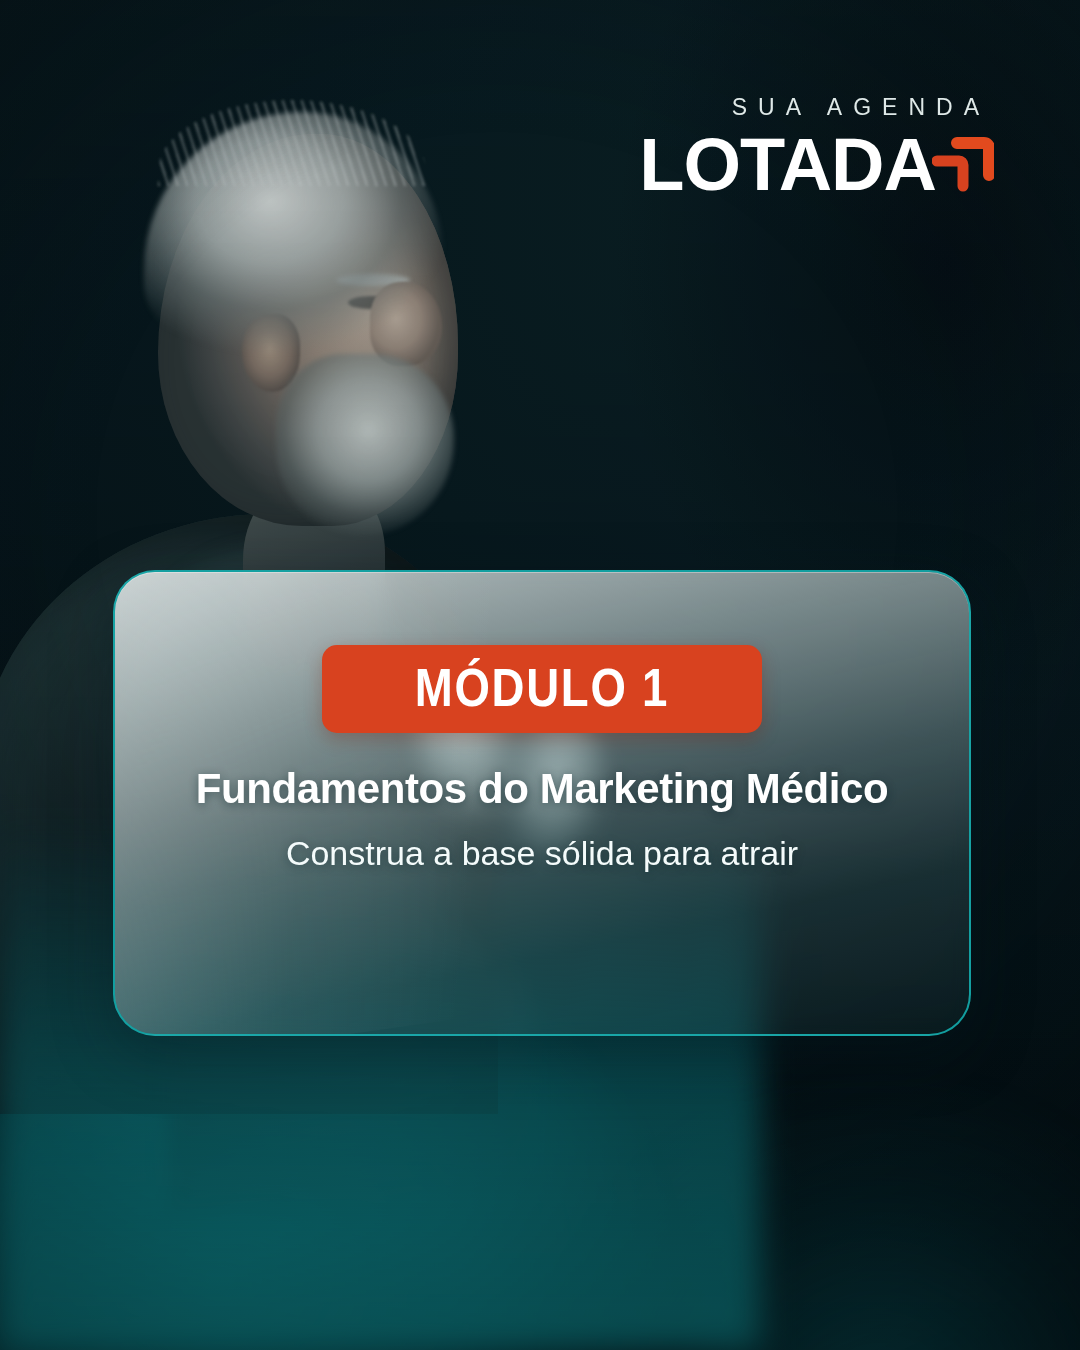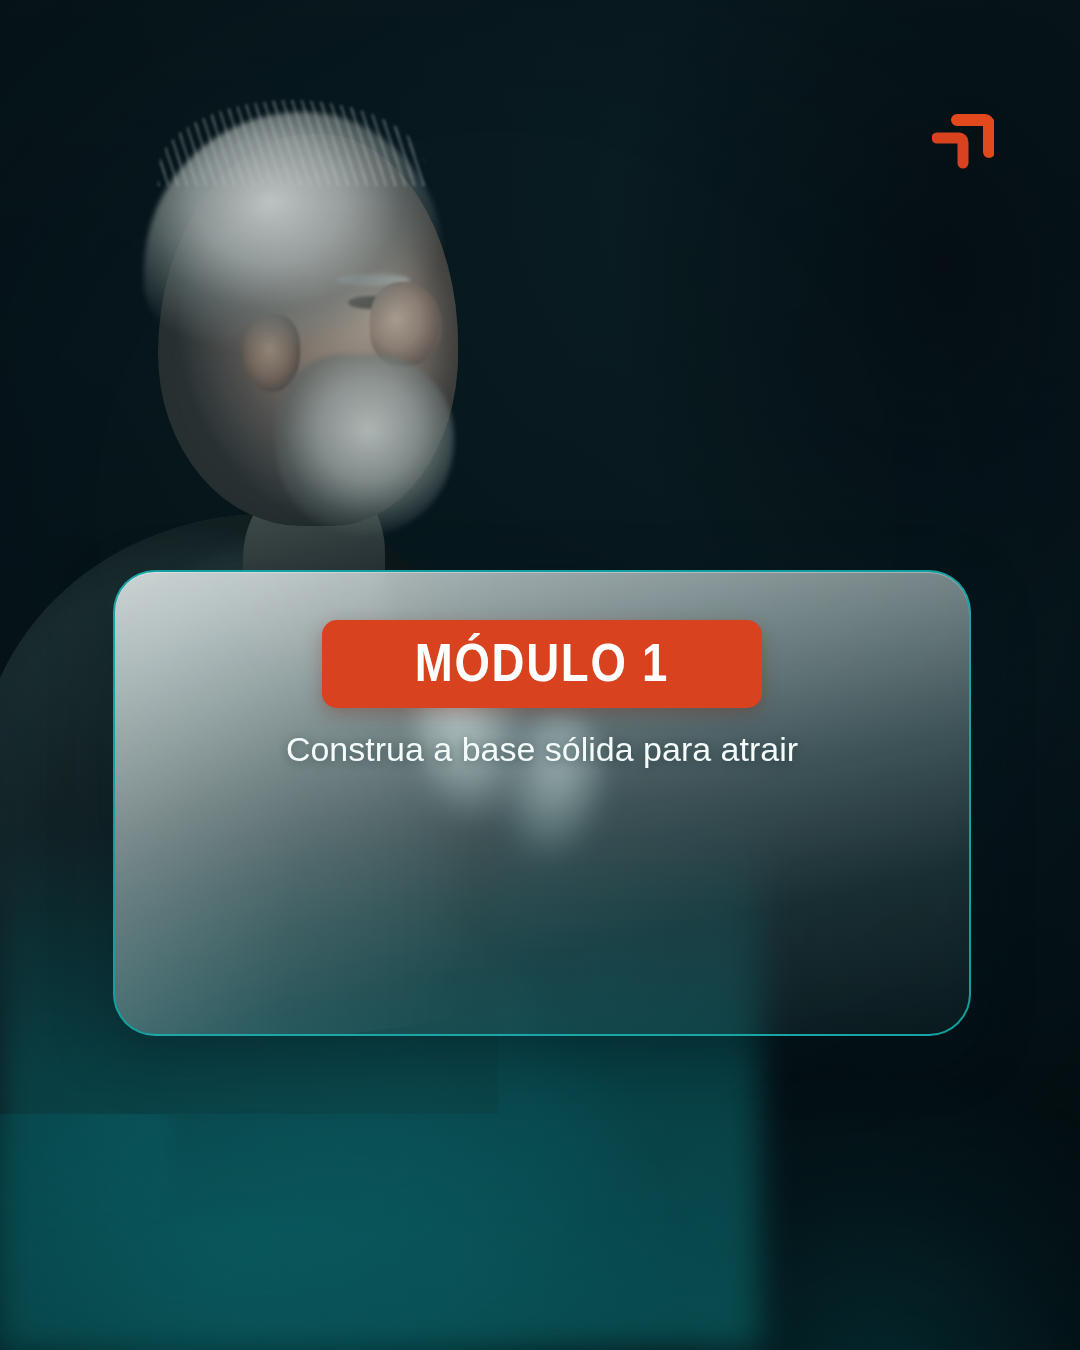--- a/index.html
+++ b/index.html
@@ -189,21 +189,21 @@
     display:flex;flex-direction:column;align-items:center;
   }
   .card-sheen{
     position:absolute;left:-10%;top:-30%;width:70%;height:130%;
     background:linear-gradient(104deg, rgba(255,255,255,.30) 0%, rgba(255,255,255,.06) 48%, rgba(255,255,255,0) 72%);
     transform:rotate(-8deg);pointer-events:none;
   }
 
   .badge{
     position:relative;
-    margin-top:48px;
+    margin-top:73px;
     background:#d8421f;
     border-radius:15px;
     padding:16px 72px 19px;
     box-shadow:0 6px 18px rgba(120,30,10,.30);
   }
   .badge-text{
     color:#ffffff;
     font-size:53px;
     font-weight:700;
     letter-spacing:2px;
@@ -266,36 +266,39 @@
       <div class="p-hand-b"></div>
     </div>
     <div class="p-dark-sleeve"></div>
   </div>
 
   <div class="photo-tint"></div>
   <div class="photo-fade"></div>
   <div class="bg-vignette"></div>
 
   <div class="logo">
+    <div class="logo-kicker">SUA AGENDA</div>
     <div class="logo-mainrow">
+      <div class="logo-word">LOTADA</div>
       <div class="logo-mark">
         <svg width="62" height="60" viewBox="0 0 62 60" fill="none" xmlns="http://www.w3.org/2000/svg">
           <path d="M25 10 H52 A5 5 0 0 1 57 15 V42" stroke="#E24A1E" stroke-width="12" stroke-linecap="round" stroke-linejoin="round"></path>
           <path d="M5 28 H27 A4 4 0 0 1 31 32 V53" stroke="#D8421F" stroke-width="11" stroke-linecap="round" stroke-linejoin="round"></path>
         </svg>
       </div>
     </div>
   </div>
 
   <div class="card">
     <div class="card-sheen"></div>
 
     <div class="badge">
       <span class="badge-text">MÓDULO 1</span>
     </div>
 
+    <div class="card-title">Fundamentos do Marketing Médico</div>
 
     <div class="card-sub">
       <span class="l">Construa a base sólida para atrair</span>
     </div>
   </div>
 
 </div>
 
 </body></html>

